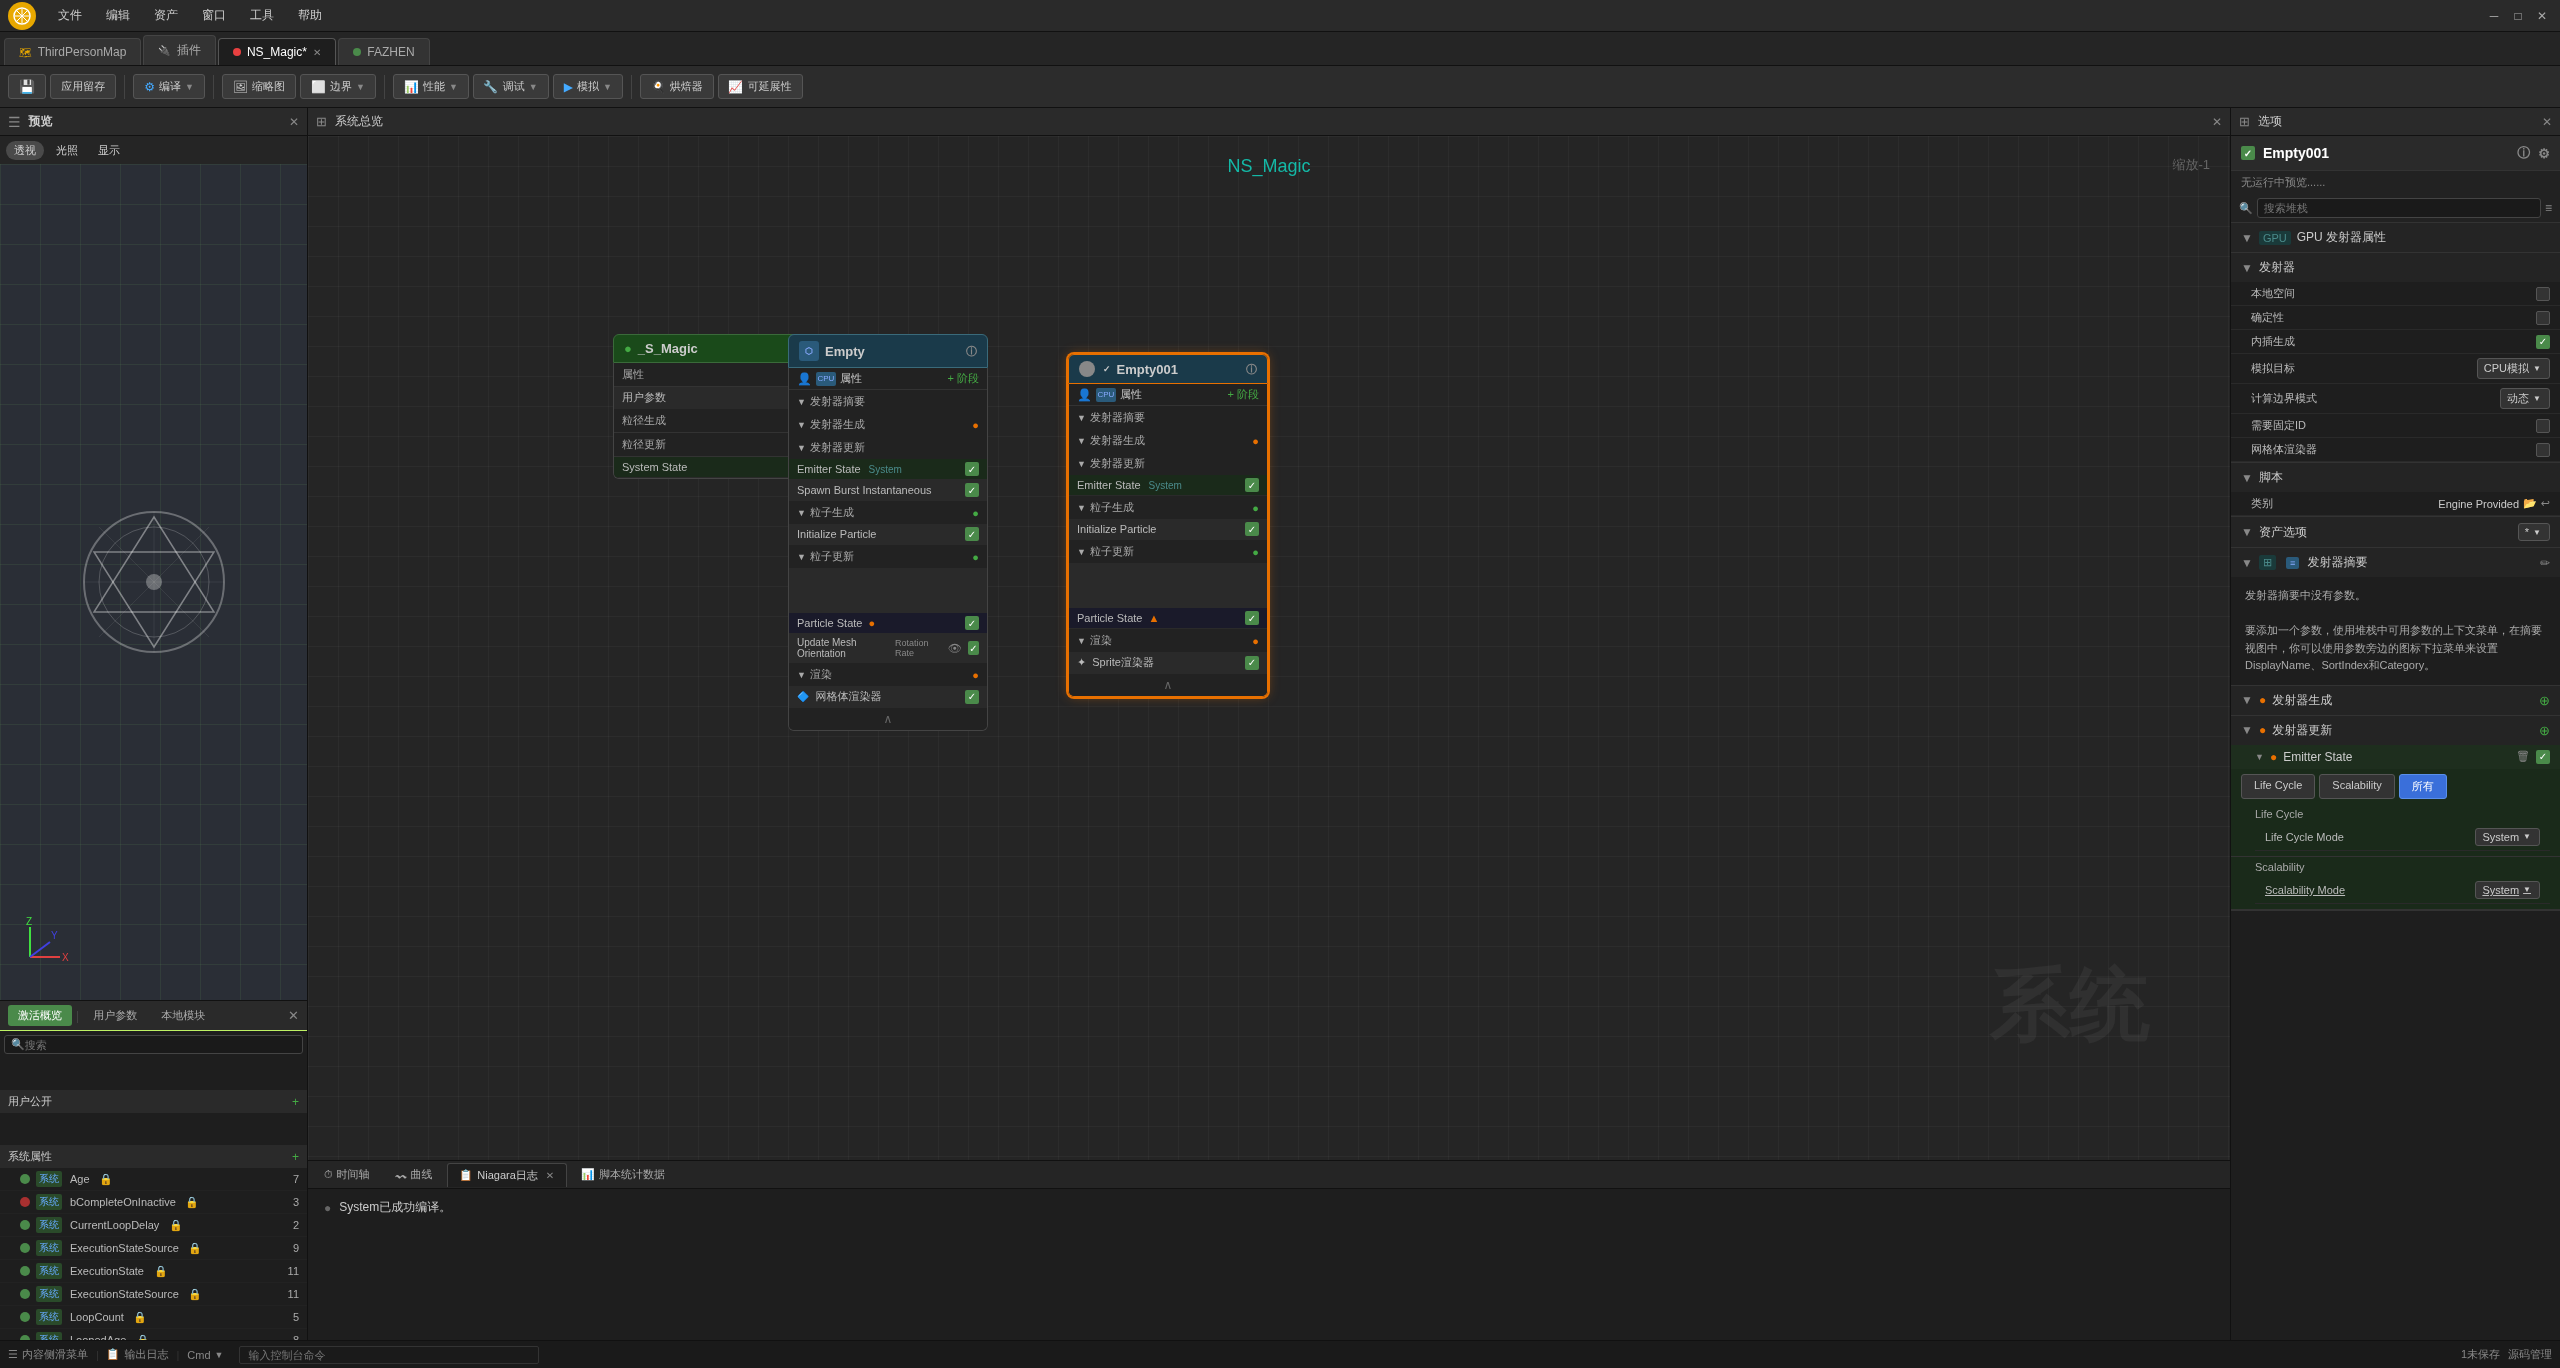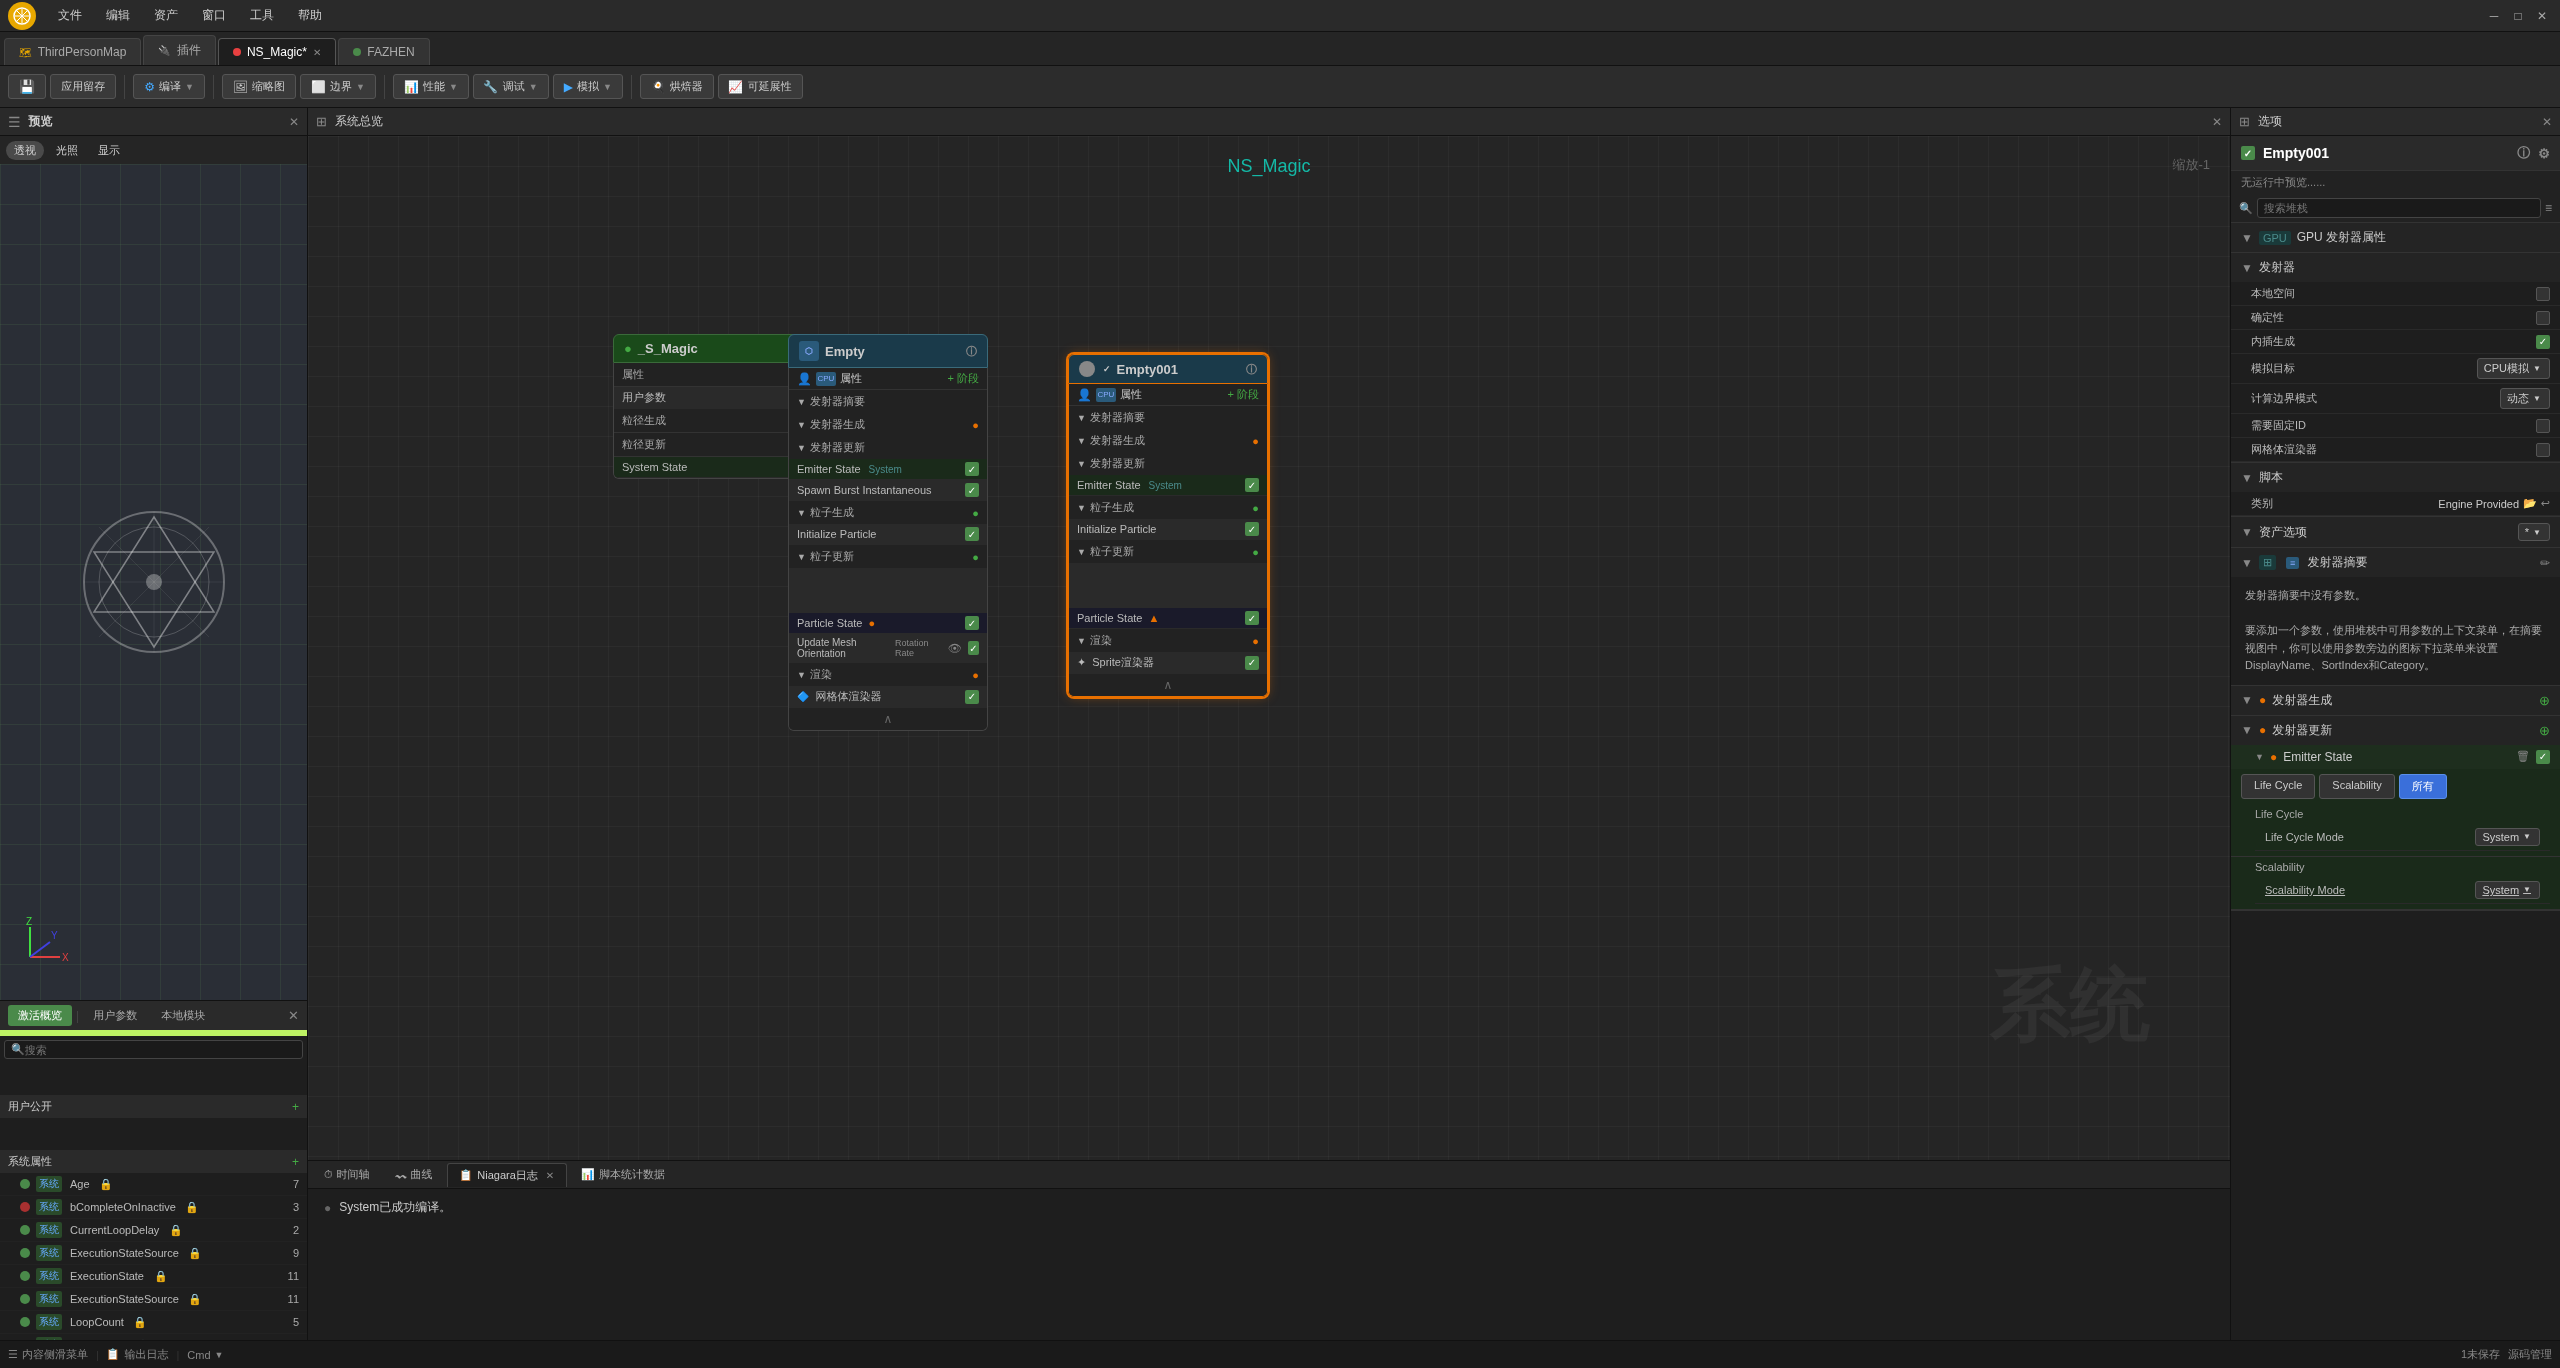--- a/index.html
+++ b/index.html
@@ -186,21 +186,21 @@
       display: flex;
       flex-direction: column;
       border-top: 1px solid #111;
     }
     .params-header {
       background: #2a2a2a;
       display: flex;
       align-items: center;
       padding: 4px 8px;
       gap: 4px;
-      border-bottom: 6px solid #bef264;
+      border-bottom: 1px solid #bef264;
     }
     .params-tab {
       padding: 3px 10px;
       font-size: 11px;
       cursor: pointer;
       color: #aaa;
       border-radius: 3px;
     }
     .params-tab.active { background: #4a8a4a; color: white; }
     .search-box {
@@ -1289,20 +1289,23 @@
   <span style="color:#333;">|</span>
   <div class="status-item">
     <span style="font-size:11px;">📋</span>
     <span>输出日志</span>
   </div>
   <span style="color:#333;">|</span>
   <div class="status-item">
     <span>Cmd</span>
     <span style="font-size:9px;">▼</span>
   </div>
+  <div style="flex:1;margin:0 8px;">
+    <input type="text" style="background: rgb(26, 26, 26); border: 1px solid rgb(51, 51, 51); color: rgb(136, 136, 136); padding: 2px 8px; font-size: 11px; width: 300px; border-radius: 2px; outline: none;" placeholder="输入控制台命令">
+  </div>
   <div style="margin-left:auto;display:flex;gap:8px;">
     <div class="status-item">
       <span>1未保存</span>
     </div>
     <div class="status-item">
       <span>源码管理</span>
     </div>
   </div>
 </div>
 

